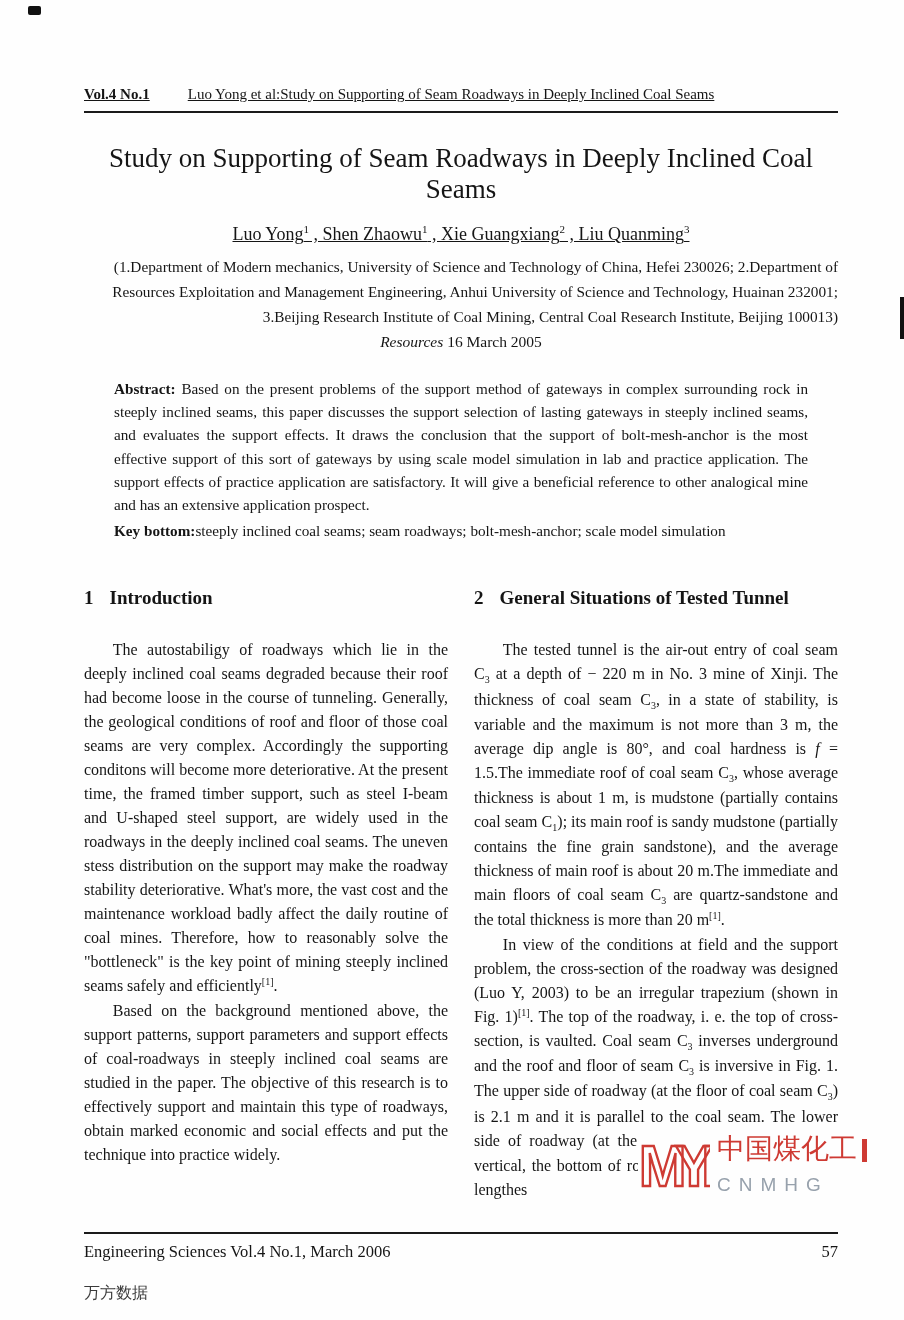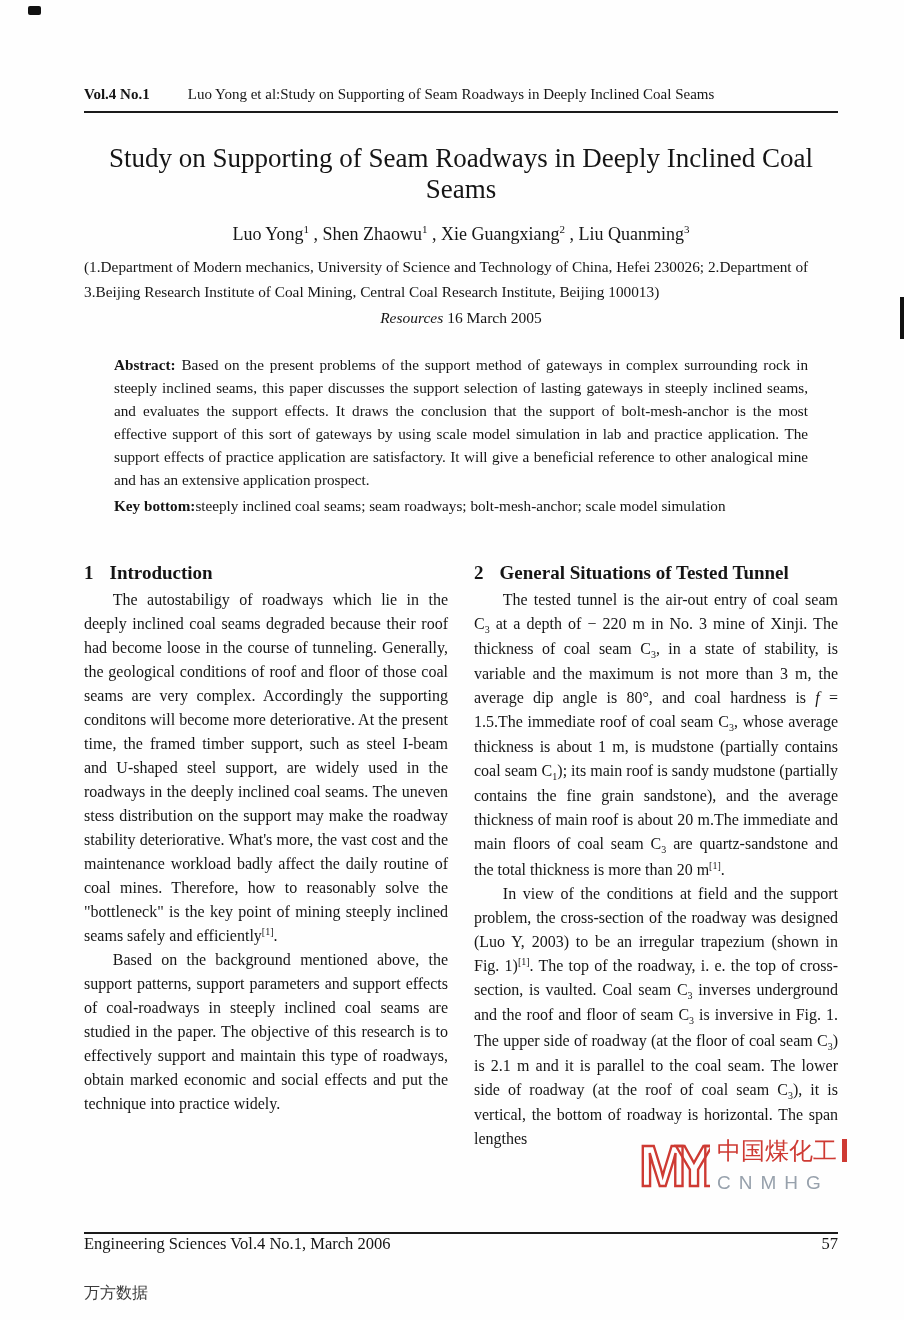--- a/index.html
+++ b/index.html
@@ -6,63 +6,63 @@
   html,body { background:#ffffff; }
   .page {
     position:relative; width:904px; height:1320px; background:#fefefe;
     font-family:"Liberation Serif", serif; color:#151515; overflow:hidden;
     margin:0 auto;
   }
   .content { position:absolute; left:84px; top:0; width:754px; }
 
   .running-head {
     margin-top:86px; display:flex; align-items:baseline; gap:38px;
-    font-size:15px; padding-bottom:8px; border-bottom:2px solid #1a1a1a;
+    font-size:15px; padding-bottom:8px; border-bottom:2px solid #1a1a1a;text-decoration:underline;
   }
   .running-head .vol { font-weight:bold; white-space:nowrap; }
   .running-head .rtitle { white-space:nowrap; }
 
   .paper-title { margin-top:30px; text-align:center; font-size:27px; font-weight:normal; }
 
-  .authors { margin-top:18px; text-align:center; font-size:18px; }
+  .authors { margin-top:18px; text-align:center; font-size:18px;text-decoration:underline; }
   .authors sup { font-size:11px; }
 
-  .affiliations { margin-top:10px; text-align:left; font-size:15.3px; line-height:1.62; }
+  .affiliations { margin-top:10px; text-align:right; font-size:15.3px; line-height:1.62; }
 
   .received { margin-top:4px; text-align:center; font-size:15.5px; }
   .received .rlabel { font-style:italic; }
 
   .abstract { margin:26px 30px 0 30px; font-size:15.2px; line-height:1.52; text-align:justify; }
   .abstract b { font-weight:bold; }
   .keywords { margin:3px 30px 0 30px; font-size:15.2px; line-height:1.52; text-align:justify; }
   .keywords b { font-weight:bold; }
 
   .columns { display:flex; gap:26px; margin-top:42px; }
   .col { width:364px; font-size:16px; line-height:1.5; text-align:justify; }
-  .col h2 { font-size:19px; font-weight:bold; text-align:left; white-space:nowrap; }
+  .col h2 { font-size:19px; font-weight:bold; margin-bottom:26px; text-align:left; white-space:nowrap; }
   .col h2 .secnum { margin-right:16px; }
   .col p { text-indent:1.8em; }
   .col sup { font-size:10px; }
   .col sub { font-size:10px; }
 
   .watermark {
     position:absolute; left:638px; top:1126px; width:232px; height:80px;
     background:#fefefe; display:flex; align-items:center; gap:7px; z-index:5;
   }
   .wm-logo { width:72px; height:70px; flex:0 0 auto; }
   .wm-textcol { display:flex; flex-direction:column; }
   .wm-cn-row { display:flex; align-items:center; gap:5px; }
-  .wm-cn { color:#ce3a33; font-size:24px; line-height:1.1; font-family:Liberation Sans, sans-serif; }
+  .wm-cn { color:#ce3a33; font-size:28px; line-height:1.1; font-family:Liberation Mono, monospace; }
   .wm-bar { width:5px; height:23px; background:#ce3a33; }
   .wm-en { margin-top:8px; color:#97a1ac; font-size:19px; letter-spacing:8px;
            font-family:"Liberation Sans", sans-serif; }
 
   .footer {
     position:absolute; left:84px; width:754px; top:1232px;
-    border-top:2px solid #1a1a1a; padding-top:0;
+    border-top:2px solid #1a1a1a; padding-top:8px;
     display:flex; justify-content:space-between; font-size:16.5px; z-index:6; background:#fefefe;
   }
   .wanfang {
     position:absolute; left:84px; top:1283px; font-size:16px; color:#3a3a3a;
     font-family:"DejaVu Sans", sans-serif; z-index:6;
   }
 
   .artifact-1 { position:absolute; left:28px; top:6px; width:13px; height:9px; background:#111; border-radius:2px; }
   .artifact-2 { position:absolute; right:0; top:297px; width:4px; height:42px; background:#111; }
 </style>
@@ -79,20 +79,21 @@
       <span class="vol">Vol.4 No.1</span>
       <span class="rtitle">Luo Yong et al:Study on Supporting of Seam Roadways in Deeply Inclined Coal Seams</span>
     </div>
 
     <div class="paper-title">Study on Supporting of Seam Roadways in Deeply Inclined Coal Seams</div>
 
     <div class="authors">Luo Yong<sup>1</sup> , Shen Zhaowu<sup>1</sup> , Xie Guangxiang<sup>2</sup> , Liu Quanming<sup>3</sup></div>
 
     <div class="affiliations">
       <div>(1.Department of Modern mechanics, University of Science and Technology of China, Hefei 230026; 2.Department of</div>
+      <div>Resources Exploitation and Management Engineering, Anhui University of Science and Technology, Huainan 232001;</div>
       <div>3.Beijing Research Institute of Coal Mining, Central Coal Research Institute, Beijing 100013)</div>
     </div>
 
     <div class="received"><span class="rlabel">Resources</span> <span>16 March 2005</span></div>
 
     <div class="abstract"><b>Abstract:</b> <span>Based on the present problems of the support method of gateways in complex surrounding rock in steeply inclined seams, this paper discusses the support selection of lasting gateways in steeply inclined seams, and evaluates the support effects. It draws the conclusion that the support of bolt-mesh-anchor is the most effective support of this sort of gateways by using scale model simulation in lab and practice application. The support effects of practice application are satisfactory. It will give a beneficial reference to other analogical mine and has an extensive application prospect.</span></div>
 
     <div class="keywords"><b>Key bottom:</b><span>steeply inclined coal seams; seam roadways; bolt-mesh-anchor; scale model simulation</span></div>
 
     <div class="columns">

